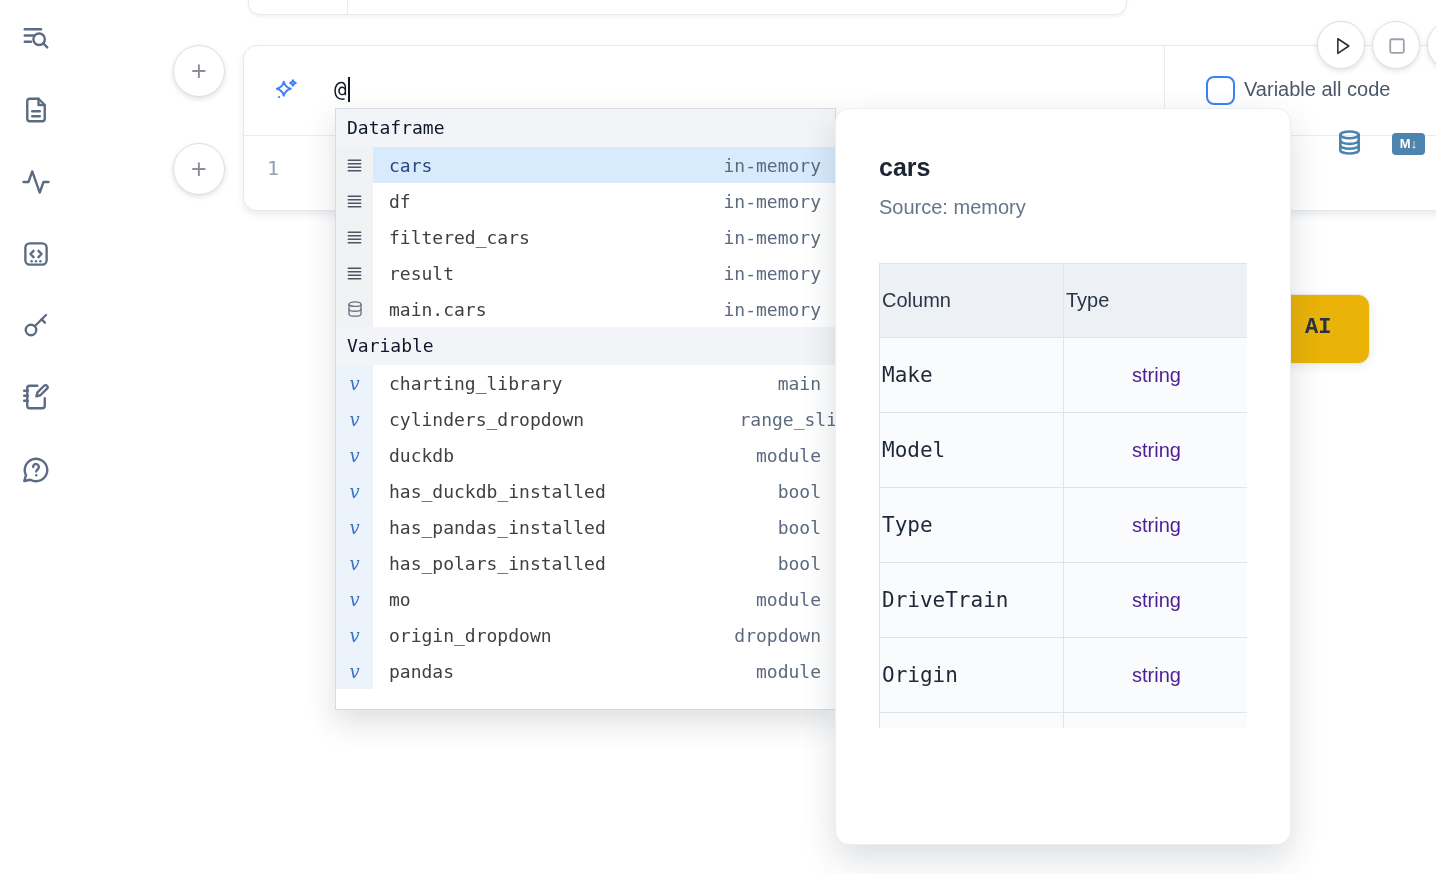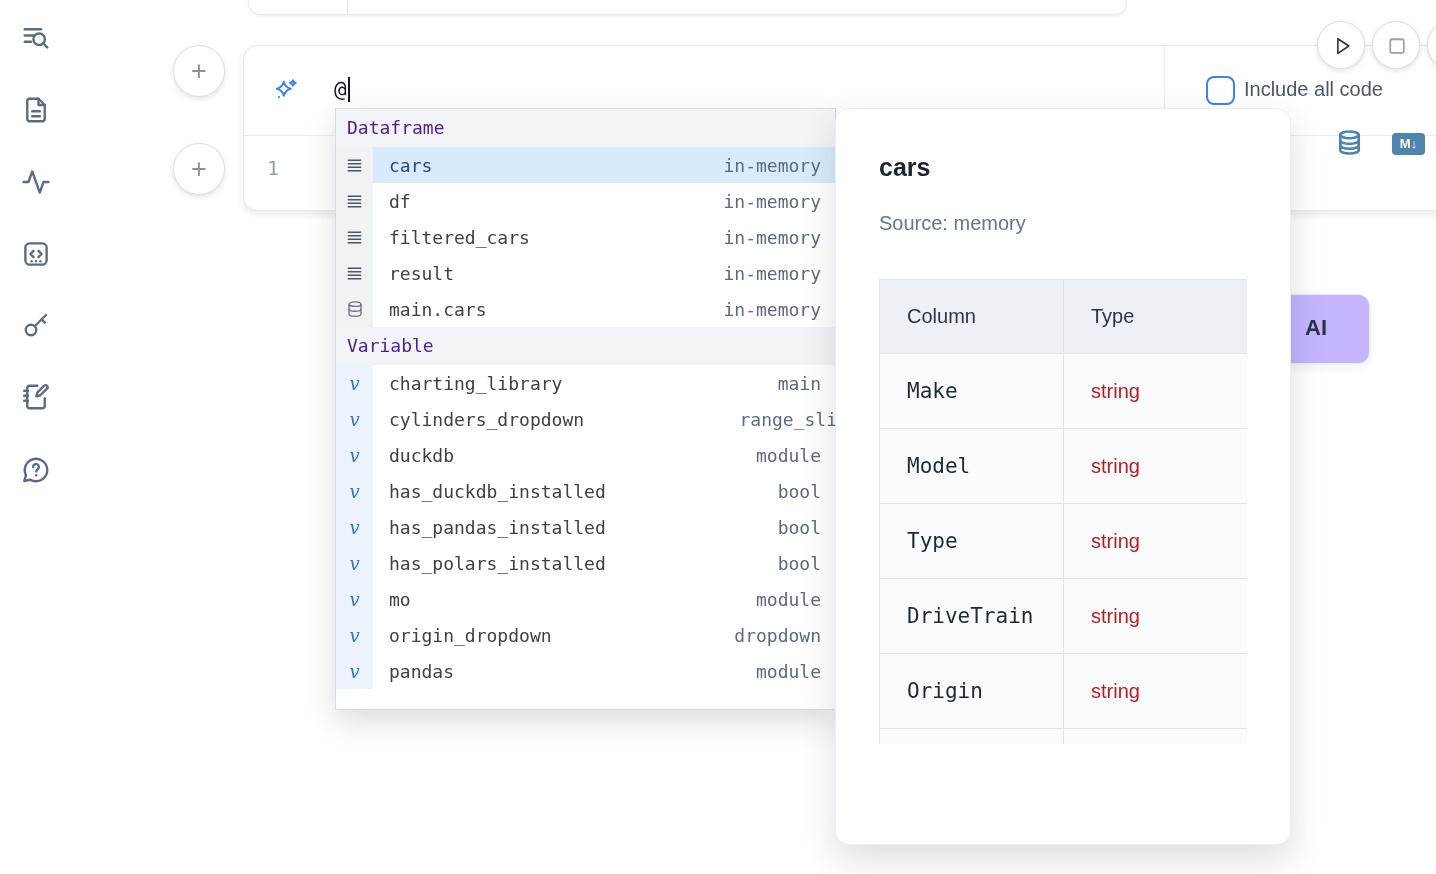--- a/index.html
+++ b/index.html
@@ -43,58 +43,58 @@
     line-height:22px;cursor:pointer;letter-spacing:0;}
 
   
   .round-btn{position:absolute;width:50px;height:50px;border-radius:50%;background:#fff;
     border:1px solid #dcdfe4;box-shadow:0 2px 5px rgba(40,50,70,.14);z-index:3;cursor:pointer;
     display:flex;align-items:center;justify-content:center;}
   .plus-btn{color:#8a919c;font-size:27px;font-weight:300;line-height:1;}
   .run-btn,.stop-btn,.third-btn{width:46px;height:46px;}
 
   
-  .ai-frag{position:absolute;left:1258px;top:294px;width:110px;height:68px;background:#c4b5fd;
+  .ai-frag{position:absolute;left:1258px;top:294px;width:110px;height:68px;background:#eab308;
     border:1px solid #e8eaee;border-radius:12px;box-shadow:0 3px 10px rgba(40,50,70,.08);
-    z-index:4;cursor:pointer;}
+    z-index:4;cursor:pointer;font-family:Liberation Mono, monospace;}
   .ai-frag span{position:absolute;left:46px;top:20px;font-size:22px;font-weight:bold;color:#2a3342;}
 
   
   .ac-pop{position:absolute;left:335px;top:108px;width:499px;height:600px;background:#fff;
     border:1px solid #d7dbe2;box-shadow:0 12px 28px rgba(40,50,70,.16);z-index:6;
     overflow:hidden;font-family:"DejaVu Sans Mono", monospace;font-size:18px;}
-  .ac-header{height:38px;line-height:38px;background:#f3f4f7;color:#4c1d95;padding-left:11px;}
+  .ac-header{height:38px;line-height:38px;background:#f3f4f7;color:#0f172a;padding-left:11px;}
   .ac-row{height:36px;display:flex;align-items:center;cursor:pointer;background:#fff;}
   .ac-row .gut{width:37px;height:36px;flex:none;background:#f1f2f4;display:flex;
     align-items:center;justify-content:center;}
   .ac-row.var .gut{background:#edf3fb;}
   .ac-row .lbl{padding-left:16px;color:#404040;white-space:pre;}
   .ac-row .det{margin-left:auto;padding-right:14px;color:#5c6a80;white-space:pre;}
   .ac-row .det.clip{padding-right:0;margin-right:-2px;overflow:hidden;}
   .ac-row.sel{background:#d8ebfc;}
   .ac-row.sel .gut{background:#f1f2f4;}
   .ac-row.sel .lbl{color:#27497f;}
   .vg{font-family:"DejaVu Serif", serif;font-style:italic;color:#3673c4;font-size:18px;}
 
   
   .panel{position:absolute;left:835px;top:108px;width:456px;height:737px;background:#fff;
     border:1px solid #eceef2;border-radius:14px;box-shadow:0 14px 34px rgba(40,50,70,.16);
     z-index:7;box-sizing:border-box;padding:0 43px;}
   .panel-title{margin-top:44px;font-size:25px;font-weight:bold;color:#1b2432;}
-  .panel-source{margin-top:30px;font-size:20px;color:#66758c;}
+  .panel-source{margin-top:14px;font-size:20px;color:#66758c;}
   .panel-badge{margin-top:26px;background:#eef2f7;border-radius:8px;height:45px;
     line-height:45px;padding:0 17px;font-size:20px;color:#1f2937;}
   .tbl-wrap{margin-top:44px;height:465px;overflow:hidden;}
   table.schema{border-collapse:collapse;width:369px;table-layout:fixed;}
-  table.schema th,table.schema td{border:1px solid #dee4ec;padding:0 0 0 27px;text-align:left;
+  table.schema th,table.schema td{border:1px solid #dee4ec;padding:0 0 0 2px;text-align:left;
     font-weight:normal;overflow:hidden;}
   table.schema th{height:73px;background:#edf1f6;font-size:20px;color:#2a3546;}
   table.schema td{height:74px;background:#fafbfd;}
   table.schema td.c1{font-family:"DejaVu Sans Mono", monospace;font-size:21px;color:#1d2838;width:232px;}
-  table.schema td.c2{font-size:20px;color:#b91c1c;}
+  table.schema td.c2{font-size:20px;color:#4c1d95;text-align:center;}
 </style>
 </head>
 <body>
 
 <div class="toolbar">
   <div class="tb-btn" style="top:23px">
     <svg viewBox="0 0 24 24" fill="none" stroke="#5b6b84" stroke-width="1.9" stroke-linecap="round" stroke-linejoin="round">
         <path d="M3 5h13"></path>
         <path d="M3 10h7"></path>
         <path d="M3 15h5"></path>
@@ -159,21 +159,21 @@
     <div class="ai-sparkle">
       <svg viewBox="0 0 24 24" fill="none" stroke="#3b82f6" stroke-width="1.7" stroke-linejoin="round">
           <path d="M10.5 4.2c.95 3.7 2.5 5.25 6.2 6.2-3.7.95-5.25 2.5-6.2 6.2-.95-3.7-2.5-5.25-6.2-6.2 3.7-.95 5.25-2.5 6.2-6.2z"></path>
           <path d="M18.6 2.8c.38 1.48 1 2.1 2.5 2.5-1.5.38-2.12 1-2.5 2.5-.38-1.5-1-2.12-2.5-2.5 1.5-.4 2.12-1.02 2.5-2.5z"></path>
           <circle cx="6.3" cy="17.8" r="1" fill="#3b82f6" stroke="none"></circle>
         </svg>
     </div>
     <div class="ai-value mono"><span>@</span><span class="caret"></span></div>
     <div class="ai-div"></div>
     <div class="chk-box"></div>
-    <div class="chk-label">Include all code</div>
+    <div class="chk-label">Variable all code</div>
   </div>
   <div class="code-row">
     <div class="line-no mono">1</div>
   </div>
   <div class="db-icon">
     <svg viewBox="0 0 24 24" fill="none" stroke="#4d84ad" stroke-width="2.3" stroke-linecap="round">
         <ellipse cx="12" cy="5.2" rx="8.2" ry="3"></ellipse>
         <path d="M3.8 5.2v13.6c0 1.66 3.67 3 8.2 3s8.2-1.34 8.2-3V5.2"></path>
         <path d="M3.8 10.2c0 1.66 3.67 3 8.2 3s8.2-1.34 8.2-3"></path>
         <path d="M3.8 14.6c0 1.66 3.67 3 8.2 3s8.2-1.34 8.2-3"></path>

